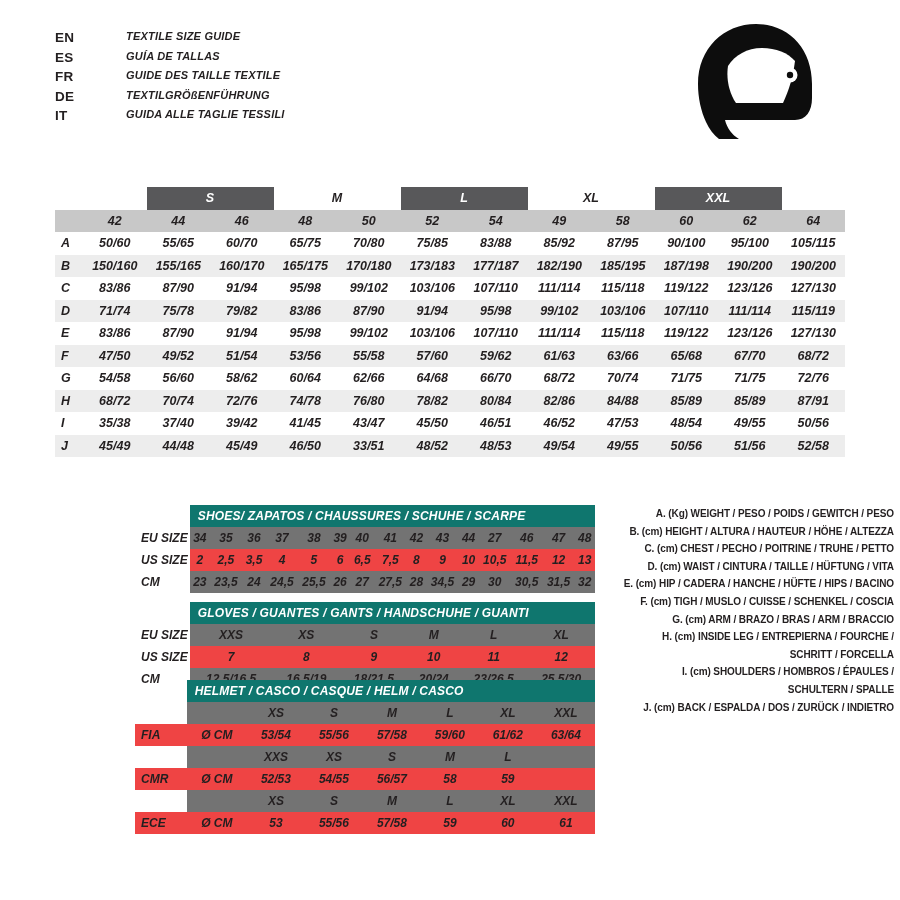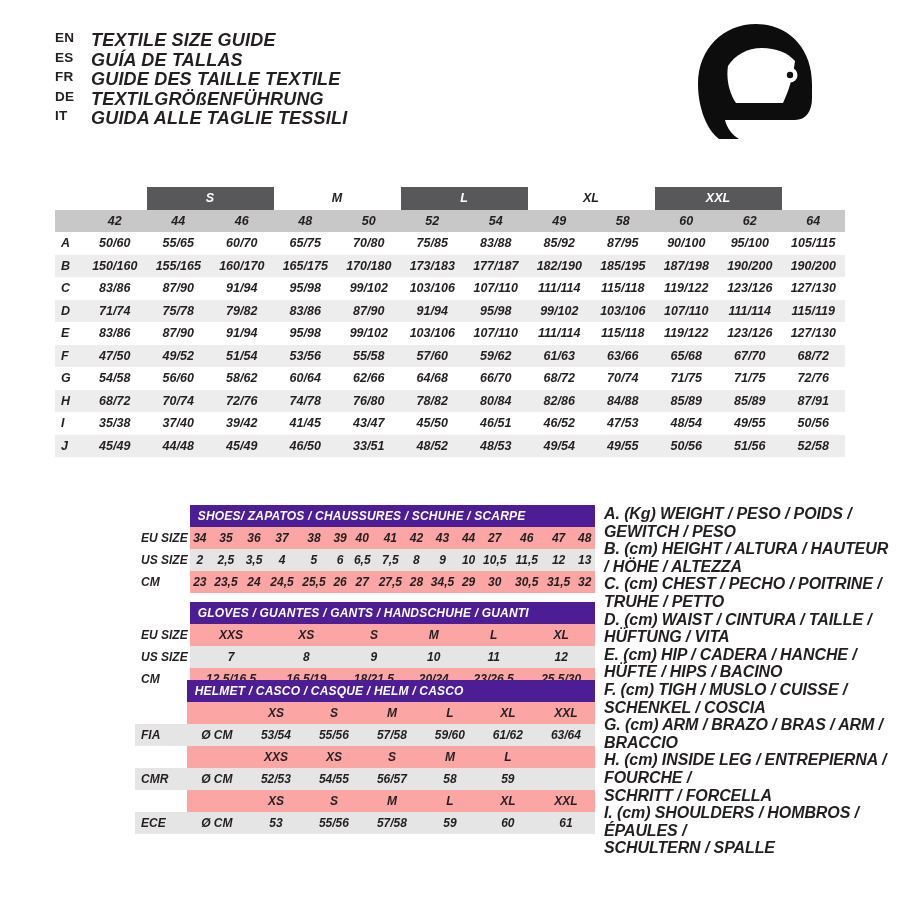--- a/index.html
+++ b/index.html
@@ -10,46 +10,46 @@
     color:#231f20;
     position:relative;
     overflow:hidden;
   }
   .page{position:absolute;inset:0;}
 
   
   .titles{position:absolute;left:55px;top:30px;}
   .title-row{display:flex;align-items:flex-start;height:19.5px;}
   .title-lang{width:36px;font-size:13.5px;font-weight:bold;letter-spacing:.3px;}
-  .title-text{font-size:18px;font-weight:bold;font-style:italic;letter-spacing:.2px;}
+  .title-text{font-size:11px;font-weight:bold;font-style:italic;letter-spacing:.2px;margin-left:35px;}
 
   
   .helmet{position:absolute;right:80px;top:22px;width:130px;height:135px;}
 
   
   .maintable{position:absolute;left:55px;top:187px;width:790px;border-collapse:collapse;}
   .maintable td{font-size:12.5px;font-weight:bold;font-style:italic;text-align:center;height:22.5px;padding:0;}
   .maintable tr.letterrow td.letter{text-align:left;padding-left:6px;width:22px;}
   .band{background:#58585a;color:#ffffff;font-size:13px;}
   .band-empty{background:transparent;}
   .numhdr td{background:#c8c8c8;}
   .rowA{background:#ffffff;}
   .rowB{background:#ededed;}
 
   
   .subtable{position:absolute;border-collapse:collapse;}
   .subtable td{font-size:12px;font-weight:bold;font-style:italic;height:22px;padding:0 2px;text-align:center;white-space:nowrap;}
   .subtable td.rowlabel{text-align:left;padding-left:6px;font-size:12px;}
-  .hdrbar{background:#4c1d95;color:#fff;text-align:left !important;padding-left:8px !important;font-size:12.5px;letter-spacing:.2px;}
-  .grayrow{background:#fca5a5;margin-left:15px;}
-  .whiterow{background:#e5e5e5;}
+  .hdrbar{background:#0f766e;color:#fff;text-align:left !important;padding-left:8px !important;font-size:12.5px;letter-spacing:.2px;}
+  .grayrow{background:#737373;margin-left:15px;}
+  .whiterow{background:#ef4444;}
 
   
   .legend{position:absolute;left:604px;top:505px;width:290px;}
-  .legend-line{font-size:16px;font-weight:bold;font-style:italic;line-height:17.6px;letter-spacing:-.1px;}
+  .legend-line{font-size:10px;font-weight:bold;line-height:17.6px;letter-spacing:-.1px;text-align:right;}
 </style>
 </head>
 <body>
 
 <div class="page">
 
   <div class="titles">
     <div class="title-row">
       <span class="title-lang">EN</span>
       <span class="title-text">TEXTILE SIZE GUIDE</span>
@@ -432,15 +432,16 @@
       <div class="legend-line">B. (cm) HEIGHT / ALTURA / HAUTEUR / HÖHE / ALTEZZA</div>
       <div class="legend-line">C. (cm) CHEST / PECHO / POITRINE / TRUHE / PETTO</div>
       <div class="legend-line">D. (cm) WAIST / CINTURA / TAILLE / HÜFTUNG / VITA</div>
       <div class="legend-line">E. (cm) HIP / CADERA / HANCHE / HÜFTE / HIPS / BACINO</div>
       <div class="legend-line">F. (cm) TIGH / MUSLO / CUISSE / SCHENKEL / COSCIA</div>
       <div class="legend-line">G. (cm) ARM / BRAZO / BRAS / ARM / BRACCIO</div>
       <div class="legend-line">H. (cm) INSIDE LEG / ENTREPIERNA / FOURCHE /</div>
       <div class="legend-line">SCHRITT / FORCELLA</div>
       <div class="legend-line">I. (cm) SHOULDERS / HOMBROS / ÉPAULES /</div>
       <div class="legend-line">SCHULTERN / SPALLE</div>
+      <div class="legend-line">J. (cm) BACK / ESPALDA / DOS / ZURÜCK / INDIETRO</div>
     </div>
 
 </div>
 
 </body></html>

